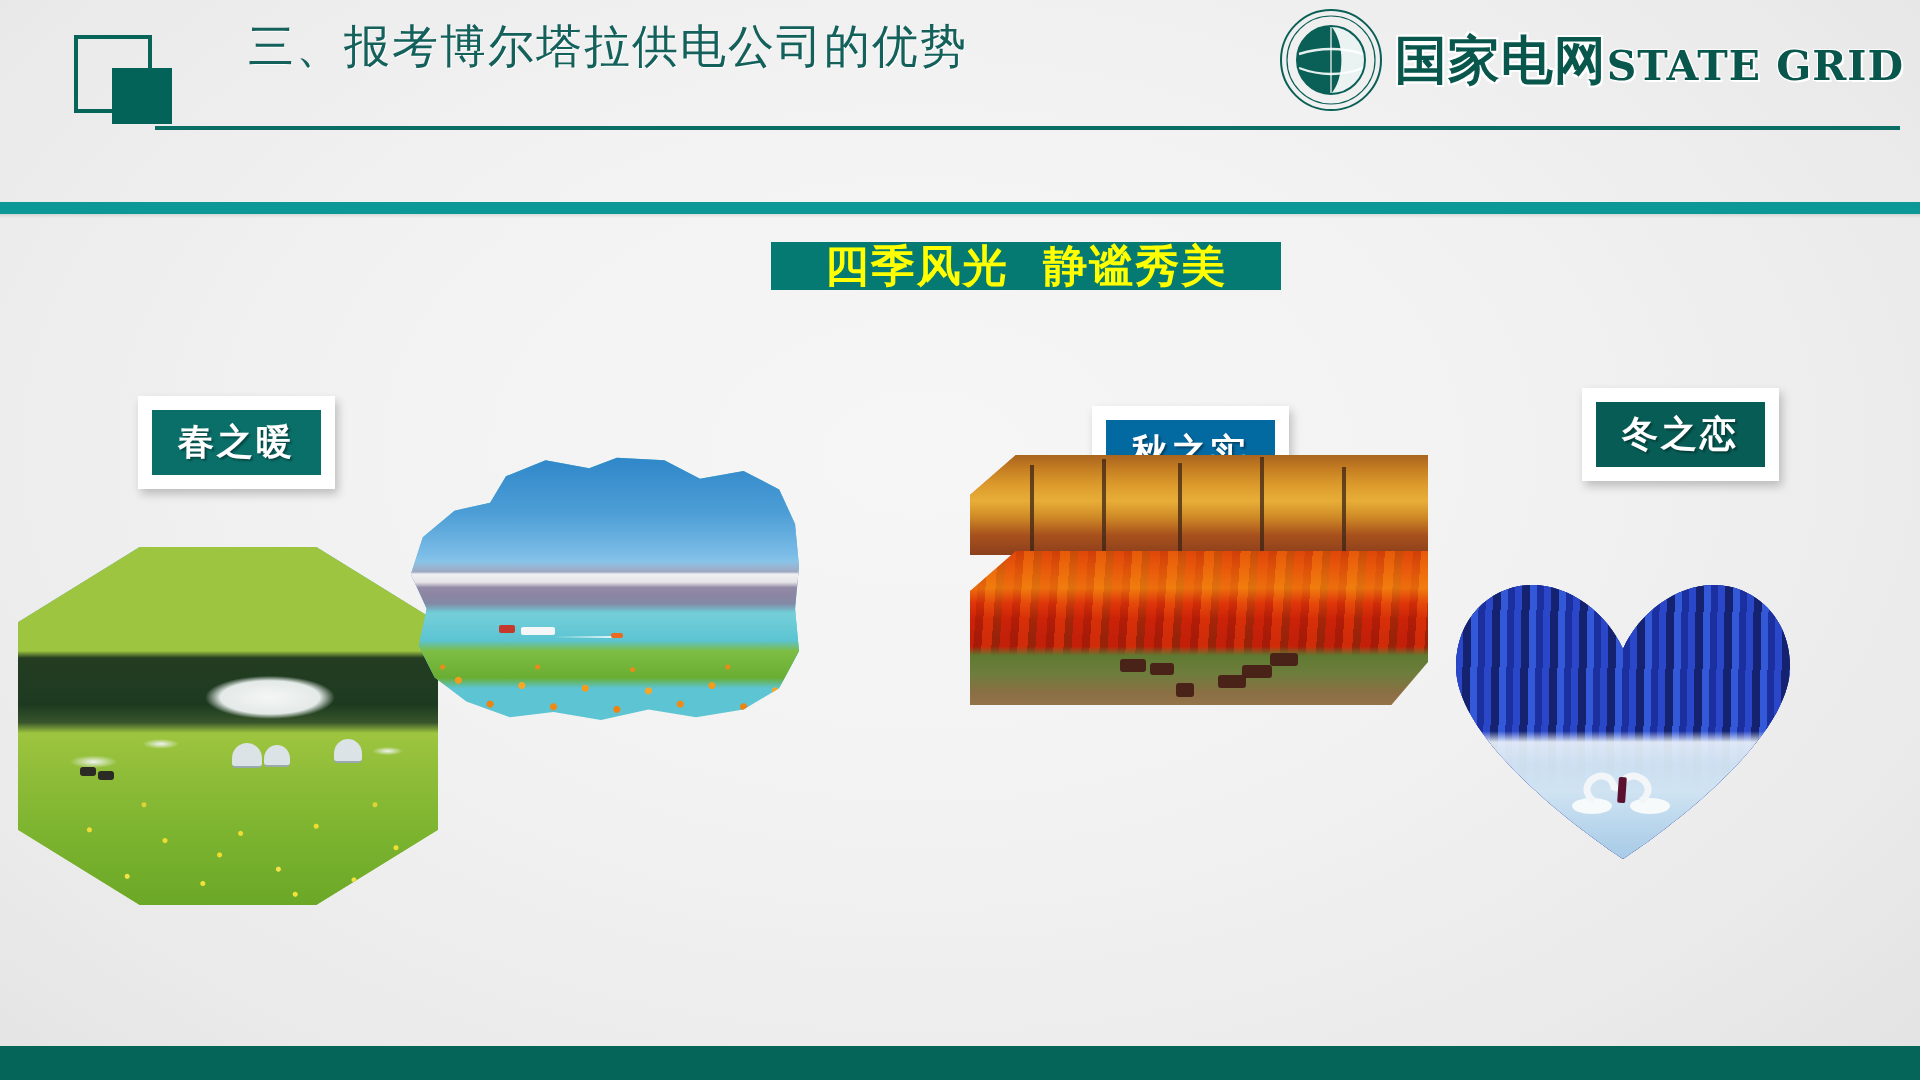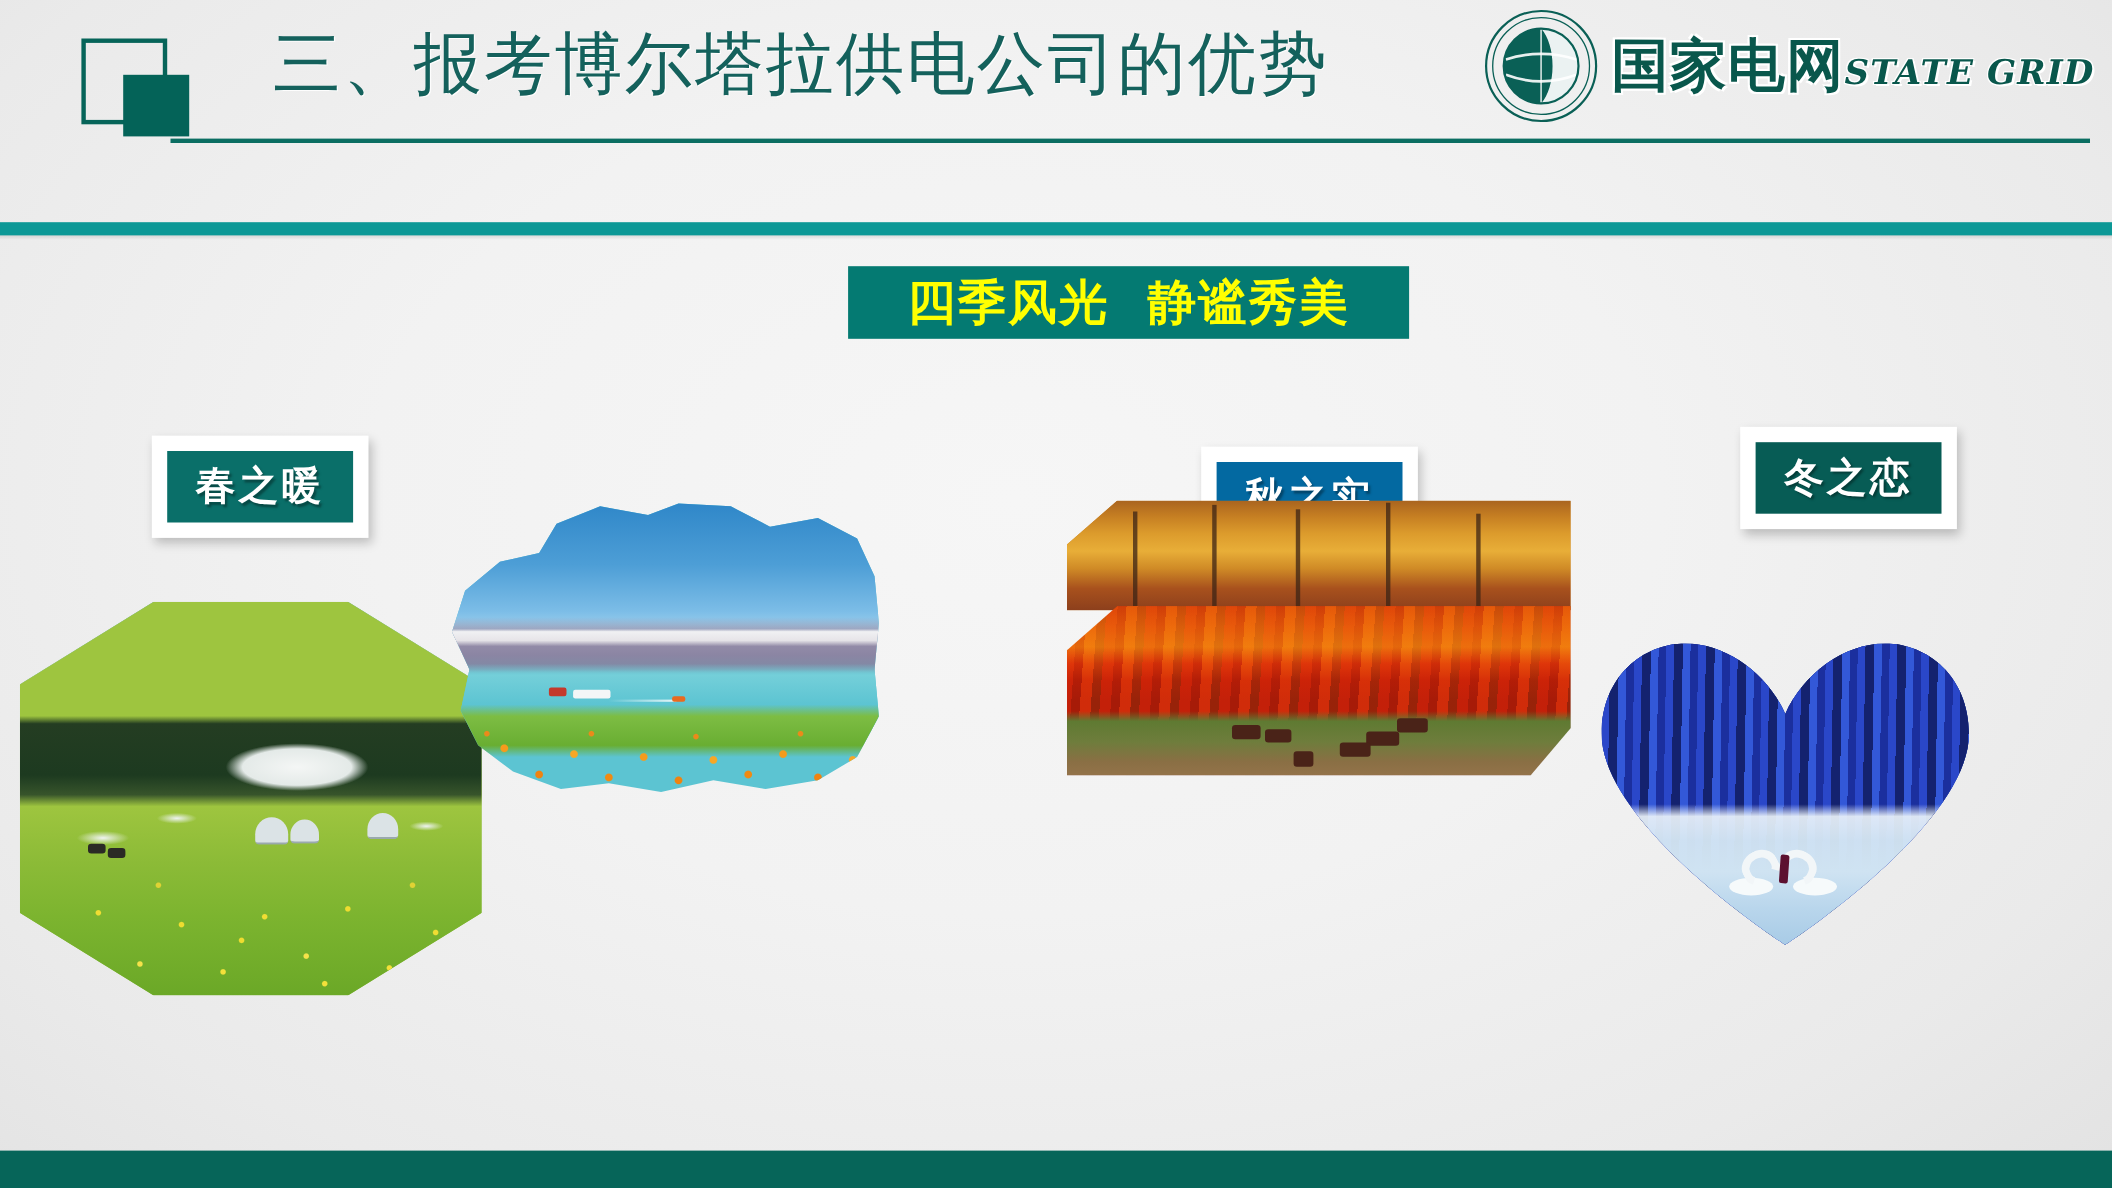--- a/index.html
+++ b/index.html
@@ -39,21 +39,21 @@
     position: absolute;
     left: 112px; top: 68px;
     width: 60px; height: 56px;
     background: #046358;
   }
 
   .page-title {
     position: absolute;
     left: 248px; top: 16px;
     font-family: "DejaVu Serif", "Liberation Serif", serif;
-    font-size: 62px;
+    font-size: 46px;
     font-weight: 400;
     letter-spacing: 2px;
     color: #14615c;
     white-space: nowrap;
     text-shadow: 1px 1px 0 rgba(255,255,255,0.85);
   }
 
   .title-rule {
     position: absolute;
     left: 155px; top: 126px;
@@ -94,36 +94,35 @@
     font-size: 52px;
     font-weight: 700;
     color: #09574c;
     letter-spacing: 1px;
     text-shadow:
       2px 2px 0 #ffffff, -2px -2px 0 #ffffff,
       2px -2px 0 #ffffff, -2px 2px 0 #ffffff;
   }
   .logo-en {
     font-family: "DejaVu Serif", "Liberation Serif", serif;
-    font-size: 31px;
+    font-size: 41px;
     font-weight: 700;
     color: #09574c;
     letter-spacing: 1px;
     margin-top: 12px;
     text-shadow:
       2px 2px 0 #ffffff, -1px -1px 0 #ffffff,
       1px -1px 0 #ffffff, -1px 1px 0 #ffffff;
-    font-style: italic;
   }
 
   
   .main-banner {
     position: absolute;
     left: 771px; top: 242px;
-    width: 510px; height: 66px;
+    width: 510px; height: 48px;
     background: #047a72;
     display: flex;
     align-items: center;
     justify-content: center;
     text-align: center;
   }
   .main-banner-text {
     font-family: "DejaVu Sans", sans-serif;
     font-size: 44px;
     font-weight: 700;

